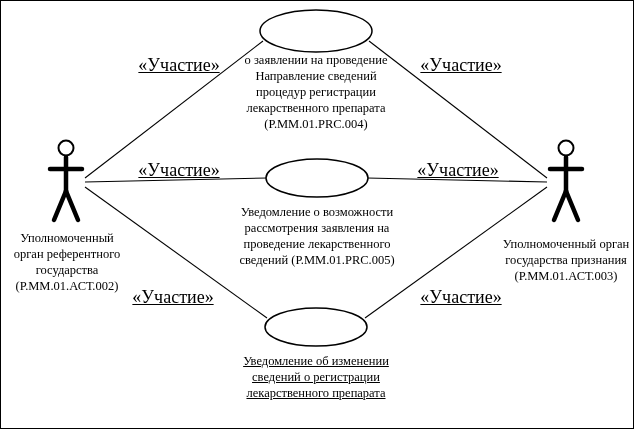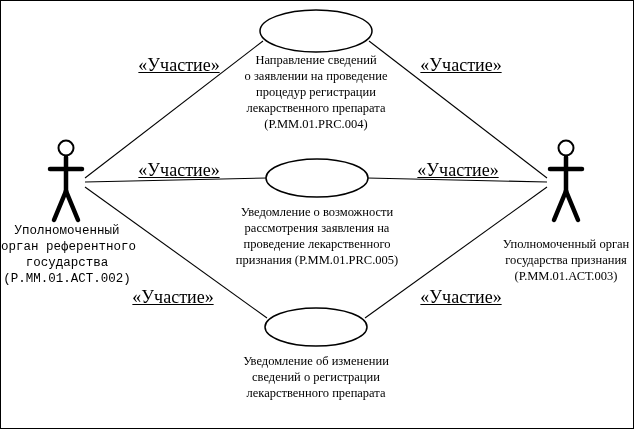--- a/index.html
+++ b/index.html
@@ -64,41 +64,41 @@
     <g>
       <circle class="head" cx="565" cy="147" r="7.5"></circle>
       <line class="limb" x1="565" y1="156" x2="565" y2="191"></line>
       <line class="limb" x1="549" y1="168" x2="581" y2="168"></line>
       <line class="limb" x1="565" y1="190" x2="553" y2="219"></line>
       <line class="limb" x1="565" y1="190" x2="577" y2="219"></line>
     </g>
   </svg>
 
   <div class="txt" style="left:217px; top:51px; width:196px;">
+    <div>о заявлении на проведение</div>
     <div>Направление сведений</div>
-    <div>о заявлении на проведение</div>
     <div>процедур регистрации</div>
     <div>лекарственного препарата</div>
     <div>(Р.ММ.01.PRC.004)</div>
   </div>
 
   <div class="txt" style="left:212px; top:203px; width:208px;">
     <div>Уведомление о возможности</div>
     <div>рассмотрения заявления на</div>
     <div>проведение лекарственного</div>
-    <div>признания (Р.ММ.01.PRC.005)</div>
+    <div>сведений (Р.ММ.01.PRC.005)</div>
   </div>
 
-  <div class="txt" style="left:217px; top:352px; width:196px;">
+  <div class="txt" style="left:217px; top:352px; width:196px;text-decoration:underline;">
     <div>Уведомление об изменении</div>
     <div>сведений о регистрации</div>
     <div>лекарственного препарата</div>
   </div>
 
-  <div class="txt" style="left:0px; top:222px; width:132px;font-family:Liberation Mono, monospace;">
+  <div class="txt" style="left:0px; top:229px; width:132px;">
     <div>Уполномоченный</div>
     <div>орган референтного</div>
     <div>государства</div>
     <div>(Р.ММ.01.АСТ.002)</div>
   </div>
 
   <div class="txt" style="left:480px; top:235px; width:170px;">
     <div>Уполномоченный орган</div>
     <div>государства признания</div>
     <div>(Р.ММ.01.АСТ.003)</div>

